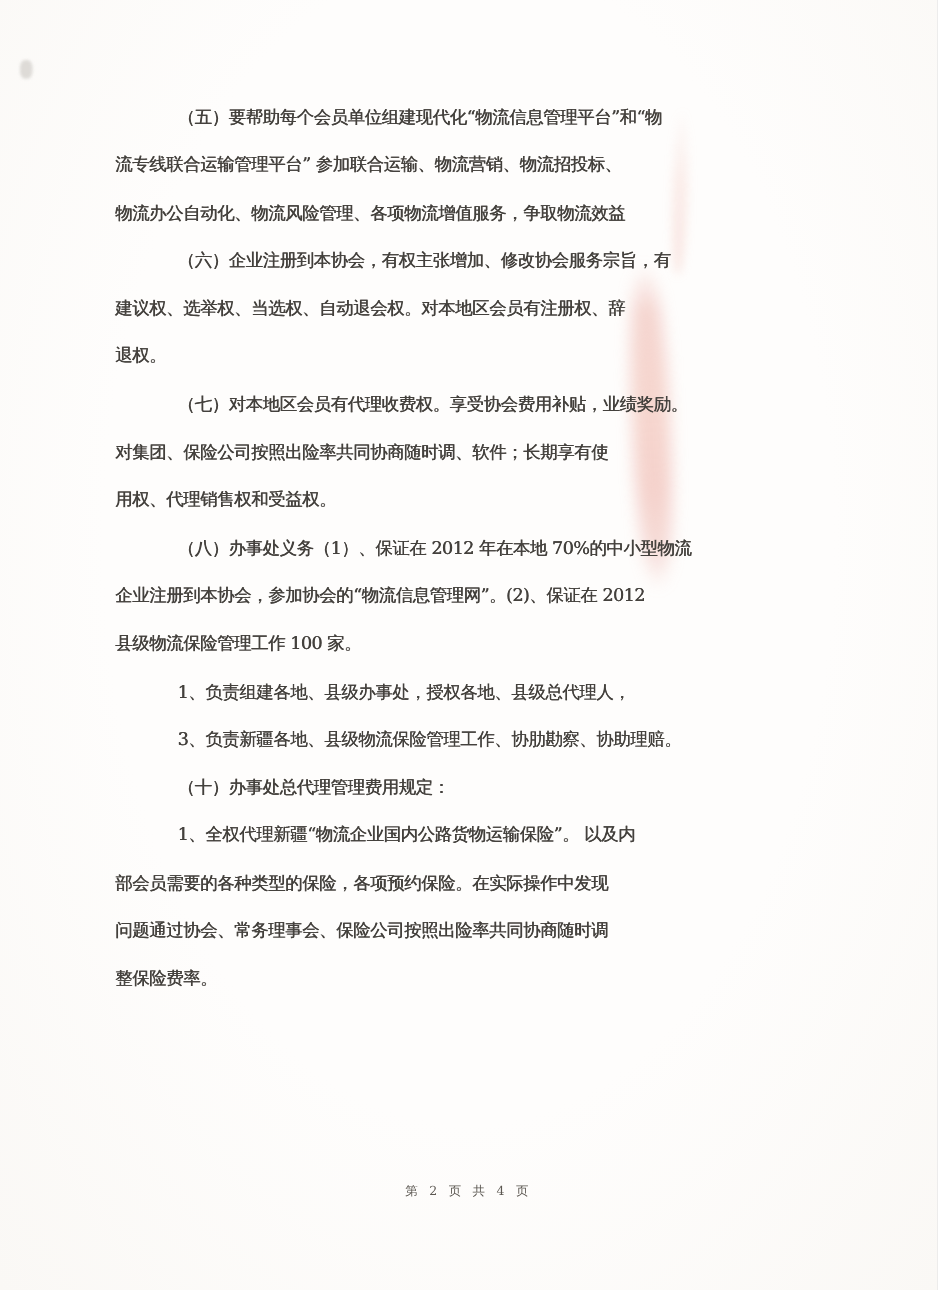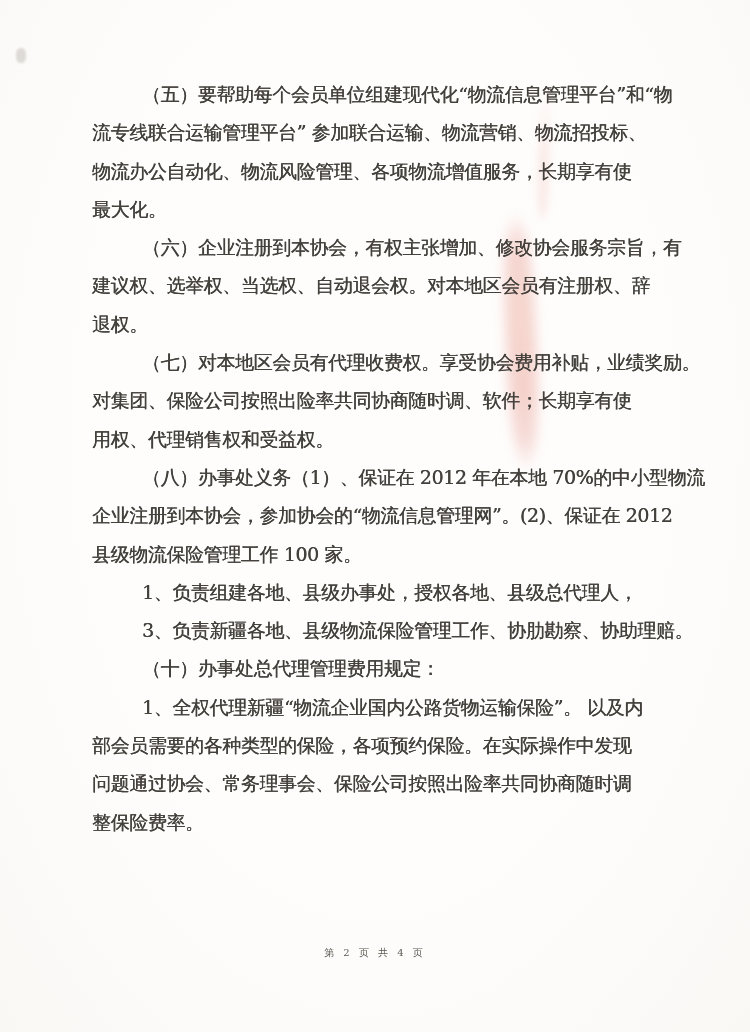--- a/index.html
+++ b/index.html
@@ -63,21 +63,21 @@
     opacity: 0.85;
     pointer-events: none;
   }
 
   
   .doc {
     position: absolute;
     left: 92px;
     top: 75px;
     width: 575px;
-    font-size: 19px;
+    font-size: 14px;
     line-height: 38.3px;
     color: #44413d;
     text-shadow: 0.35px 0 0 currentColor; 
     letter-spacing: -0.4px;
   }
   .line {
     white-space: pre;
     height: 38.3px;
     overflow: visible;
   }
@@ -104,22 +104,21 @@
 
   <div class="streak-upper"></div>
   <div class="streak-main"></div>
   <div class="speck"></div>
 
   <div class="doc">
 
     <div class="para">
       <div class="line indent">（五）要帮助每个会员单位组建现代化“物流信息管理平台”和“物</div>
       <div class="line">流专线联合运输管理平台” 参加联合运输、物流营销、物流招投标、</div>
-      <div class="line">物流办公自动化、物流风险管理、各项物流增值服务，长期享有使</div>
-      <div class="line">最大化。</div>
+      <div class="line">物流办公自动化、物流风险管理、各项物流增值服务，争取物流效益</div>
     </div>
 
     <div class="para">
       <div class="line indent">（六）企业注册到本协会，有权主张增加、修改协会服务宗旨，有</div>
       <div class="line">建议权、选举权、当选权、自动退会权。对本地区会员有注册权、辞</div>
       <div class="line">退权。</div>
     </div>
 
     <div class="para">
       <div class="line indent">（七）对本地区会员有代理收费权。享受协会费用补贴，业绩奖励。</div>

